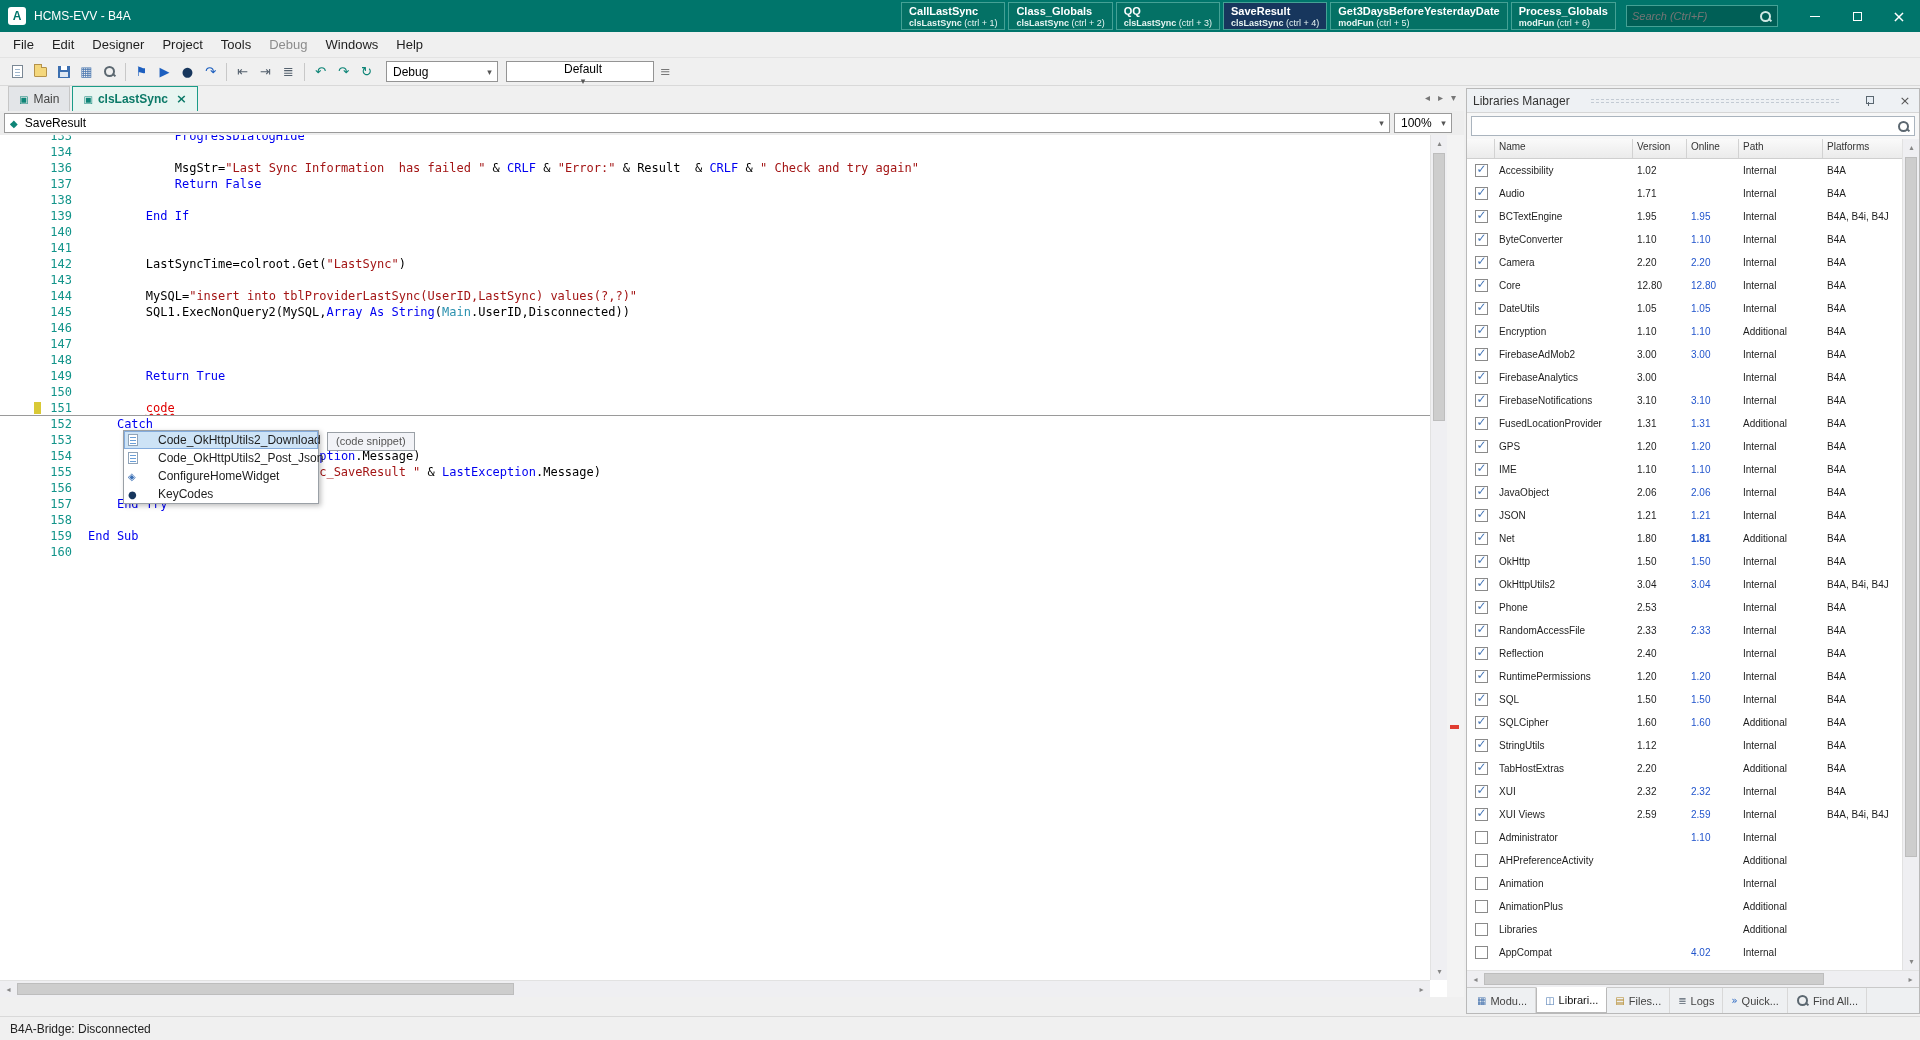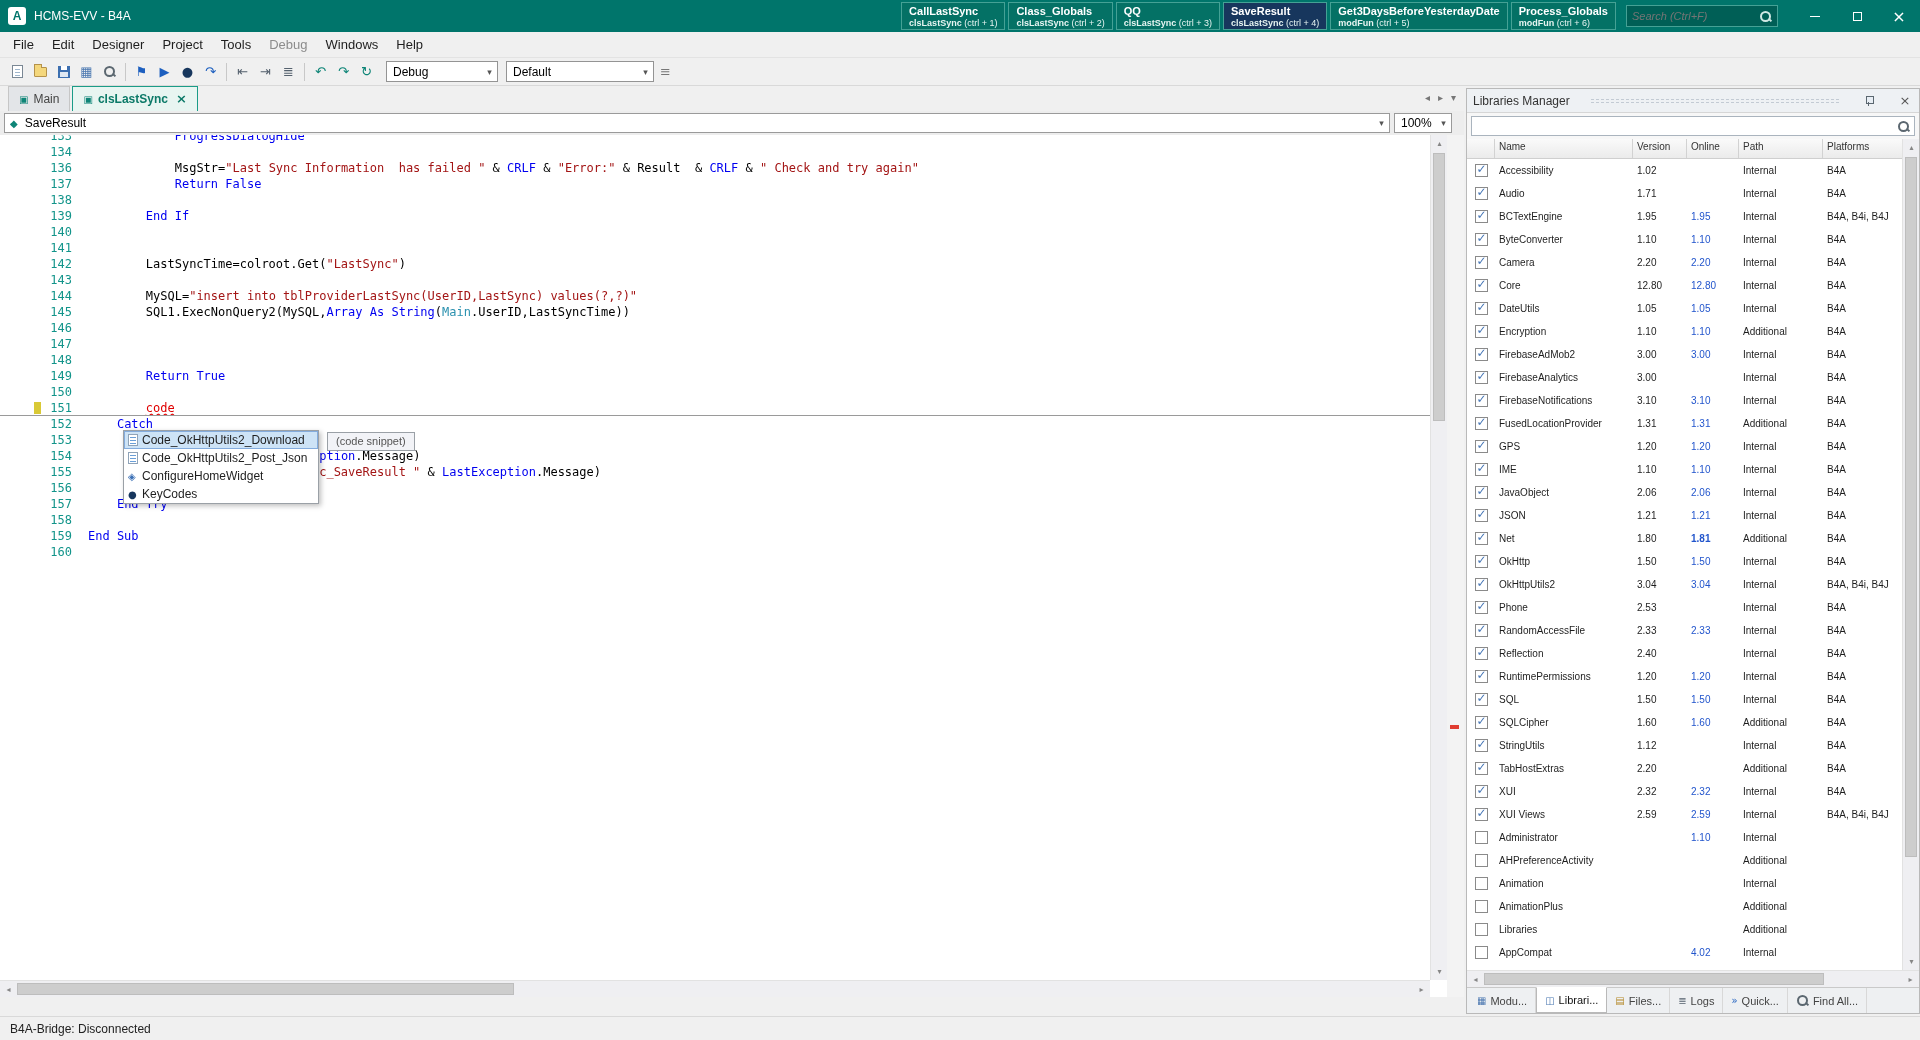--- a/index.html
+++ b/index.html
@@ -83,21 +83,21 @@
   .ln{width:32px;flex:none;text-align:right;font:12px/16px "DejaVu Sans Mono",monospace;color:#12948a}
   pre.code{flex:1;font:12px/16px "DejaVu Sans Mono",monospace;white-space:pre;tab-size:4;-moz-tab-size:4;padding-left:16px;overflow:hidden}
   .tok-pl{color:#000}
   .tok-kw{color:#0000f0}
   .tok-str{color:#a31515}
   .tok-ty{color:#2b91af}
   .tok-err{color:#e00000;text-decoration:underline wavy #e00000}
 
   
   .autocomplete{position:absolute;left:123px;top:295px;width:196px;background:#fff;border:1px solid #9aa0a6;box-shadow:2px 2px 5px rgba(0,0,0,.25);z-index:5}
-  .ac-item{height:18px;display:flex;align-items:center;font-size:12px;padding:0 4px;gap:4px;color:#1e1e1e;white-space:nowrap}
+  .ac-item{height:18px;display:flex;align-items:center;font-size:12px;padding:0 4px;gap:20px;color:#1e1e1e;white-space:nowrap}
   .ac-item.selected{background:#cde3f6;outline:1px solid #84acdd;outline-offset:-1px}
   .ic-snippet{width:10px;height:12px;flex:none;background:#fff;border:1px solid #8fa3b8;position:relative}
   .ic-snippet::after{content:"";position:absolute;left:1px;top:2px;right:1px;height:8px;background:repeating-linear-gradient(to bottom,#6a9fd8 0 1px,transparent 1px 3px)}
   .ic-methodglyph{color:#3a6fb5;font-size:10px;width:10px;flex:none}
   .ic-globeglyph{color:#17365d;font-size:10px;width:10px;flex:none}
   .ac-tooltip{position:absolute;left:327px;top:297px;height:19px;line-height:17px;padding:0 8px;background:#f2f3f7;border:1px solid #9aa0a6;font-size:11px;color:#555;z-index:5;white-space:nowrap}
 
   
   .sb-btn{position:absolute;width:17px;height:17px;display:flex;align-items:center;justify-content:center;color:#868686;font-size:8px}
   .vscroll{position:absolute;right:17px;top:0;width:17px;bottom:17px;background:#efeff2;border-left:1px solid #e2e2e2}
@@ -226,21 +226,21 @@
       <div class="tbtn glyph" style="color: rgb(85, 97, 110);">≣</div>
       <div class="tsep"></div>
       <div class="tbtn glyph" style="color: rgb(14, 133, 119);">↶</div>
       <div class="tbtn glyph" style="color: rgb(14, 133, 119);">↷</div>
       <div class="tbtn glyph" style="color: rgb(14, 133, 119);">↻</div>
       <div class="combo" style="width: 112px;">
         <span>Debug</span>
         <span class="cfill"></span>
         <span class="arrow glyph">▾</span>
       </div>
-      <div class="combo" style="width: 148px;">
+      <div class="combo" style="width: 148px; flex-direction: column;">
         <span>Default</span>
         <span class="cfill"></span>
         <span class="arrow glyph">▾</span>
       </div>
       <div class="tbtn glyph" style="color: rgb(119, 119, 119);">≡</div>
     </div>
 
   <div class="tabstrip">
     <div class="tabs">
         <div class="tab">
@@ -326,21 +326,21 @@
           <pre class="code"></pre>
         </div>
         <div class="code-line">
           <span class="mod-zone"></span>
           <span class="ln">144</span>
           <pre class="code"><span class="tok-pl">		MySQL=</span><span class="tok-str">"insert into tblProviderLastSync(UserID,LastSync) values(?,?)"</span></pre>
         </div>
         <div class="code-line">
           <span class="mod-zone"></span>
           <span class="ln">145</span>
-          <pre class="code"><span class="tok-pl">		SQL1.ExecNonQuery2(MySQL,</span><span class="tok-kw">Array</span><span class="tok-pl"> </span><span class="tok-kw">As</span><span class="tok-pl"> </span><span class="tok-kw">String</span><span class="tok-pl">(</span><span class="tok-ty">Main</span><span class="tok-pl">.UserID,LastSyncTime))</span></pre>
+          <pre class="code"><span class="tok-pl">		SQL1.ExecNonQuery2(MySQL,</span><span class="tok-kw">Array</span><span class="tok-pl"> </span><span class="tok-kw">As</span><span class="tok-pl"> </span><span class="tok-kw">String</span><span class="tok-pl">(</span><span class="tok-ty">Main</span><span class="tok-pl">.UserID,Disconnected))</span></pre>
         </div>
         <div class="code-line">
           <span class="mod-zone"></span>
           <span class="ln">146</span>
           <pre class="code"></pre>
         </div>
         <div class="code-line">
           <span class="mod-zone"></span>
           <span class="ln">147</span>
           <pre class="code"></pre>

